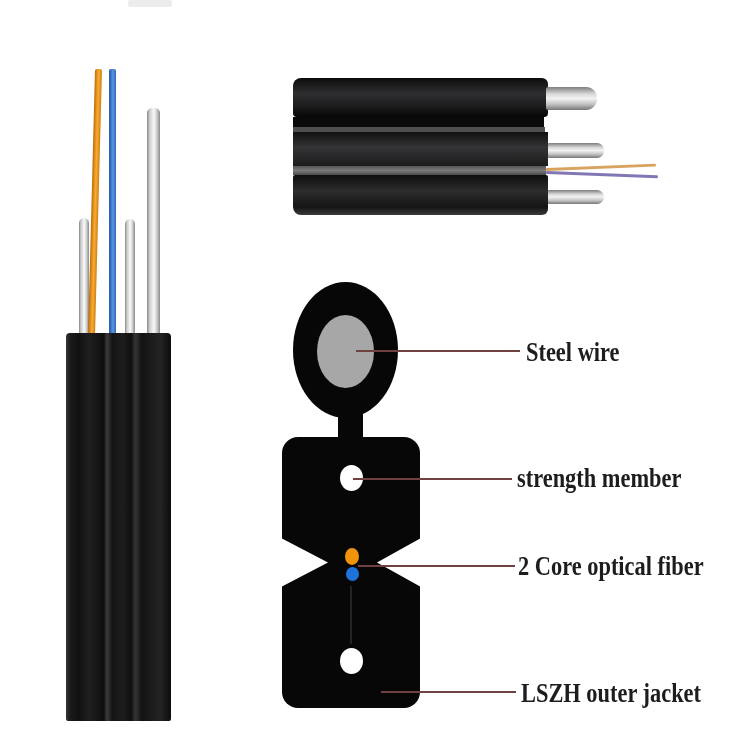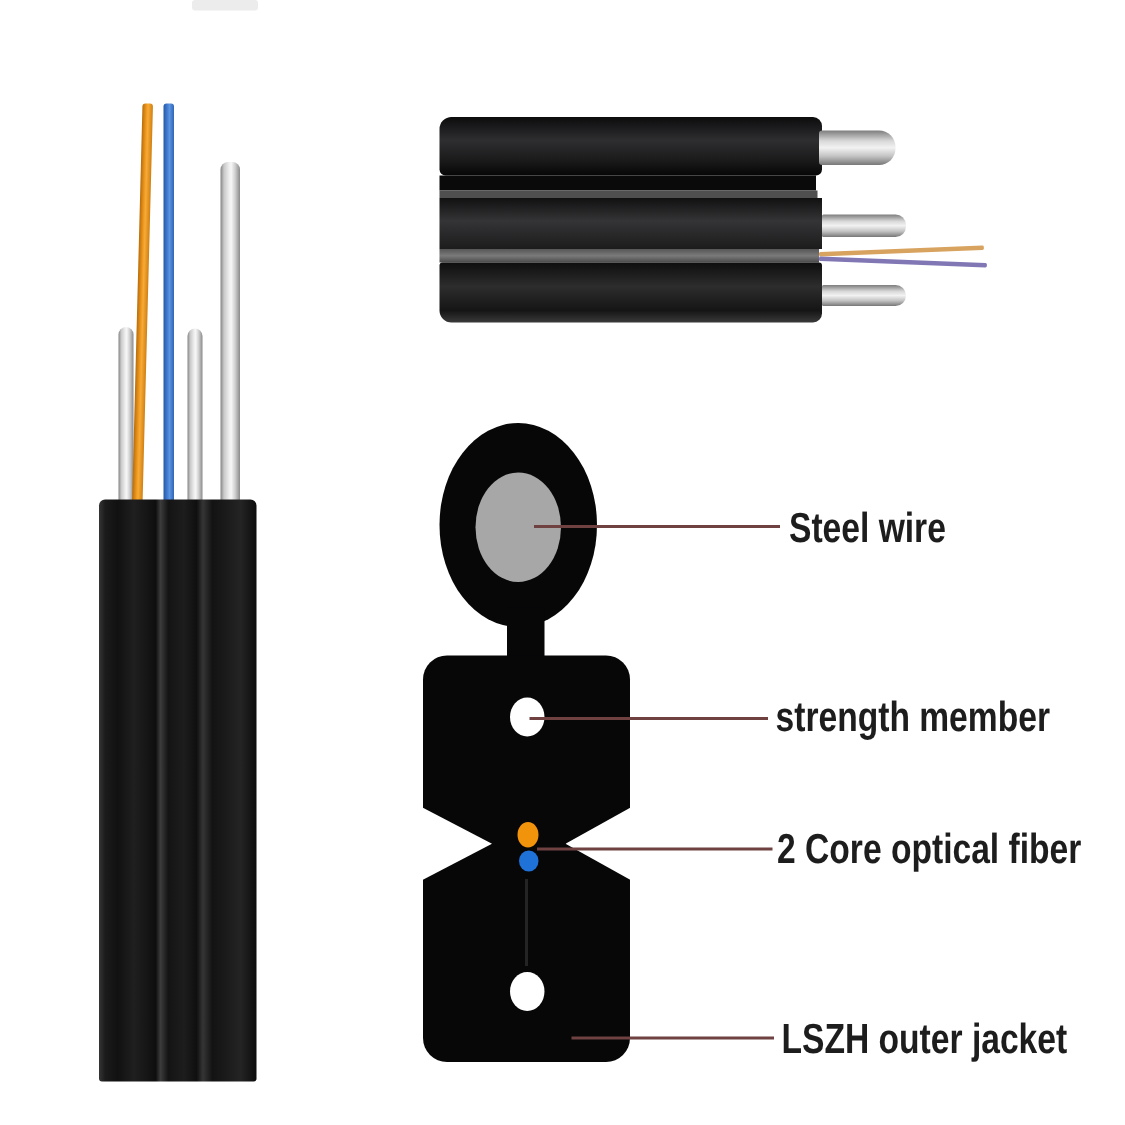--- a/index.html
+++ b/index.html
@@ -1,18 +1,18 @@
 <!DOCTYPE html>
 <html style="--background: #ffffff; --label-text: #1d1d1d; --leader-line: #6f4141; --jacket-black: #070708; --steel-wire-gray: #a7a7a7; --fiber-orange: #f2930c; --fiber-blue: #1f72d8;"><head>
 <meta charset="utf-8">
 <style>
   html,body{margin:0;padding:0;background:#fff;}
   .stage{
     position:relative;width:750px;height:750px;background:var(--background,#fff);
-    overflow:hidden;font-family:Liberation Sans, sans-serif;
+    overflow:hidden;font-family:Liberation Serif, serif;
   }
 
   
   .vwire{
     position:absolute;
     background:linear-gradient(90deg,#848484 0%,#c9c9c9 18%,#efefef 45%,#f6f6f6 55%,#cfcfcf 75%,#8a8a8a 100%);
     border-radius:5px 5px 0 0;
   }
   .vwire.w-left  {left:79px;  top:218px; width:10px; height:120px;}
   .vwire.w-right {left:125px; top:219px; width:10px; height:121px;}

